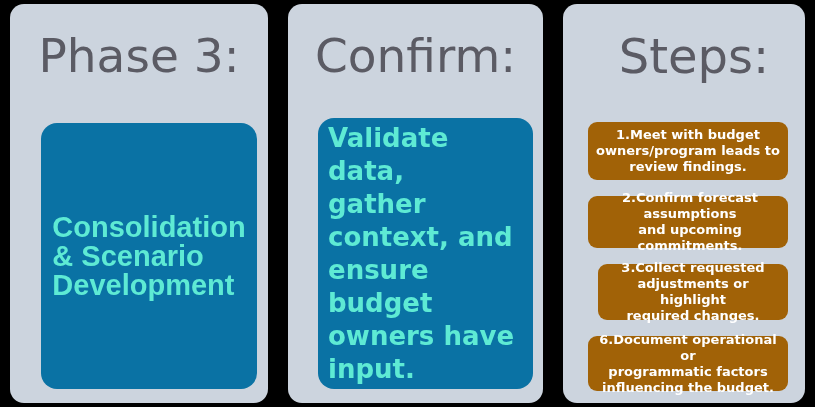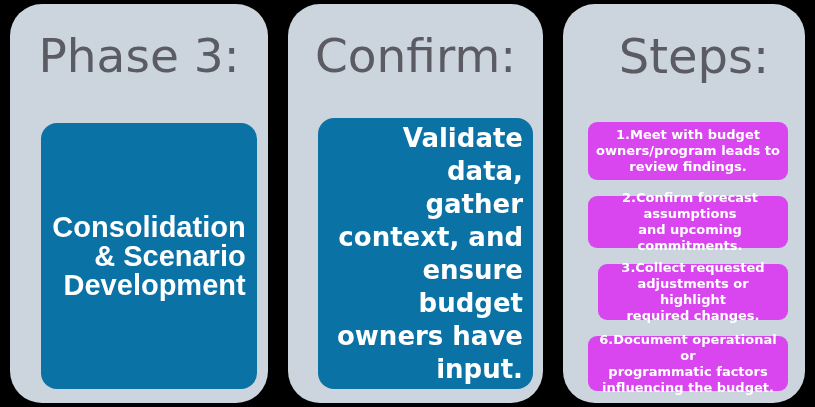--- a/index.html
+++ b/index.html
@@ -17,21 +17,21 @@
     position: relative;
     width: 815px;
     height: 407px;
     background: #000000;
   }
 
   
   .panel {
     position: absolute;
     background: #ccd4de;
-    border-radius: 32px;
+    border-radius: 14px;
     box-sizing: border-box;
   }
   #panel-phase  { left: 10px;  top: 4px;  width: 258px; height: 399px; }
   #panel-purpose{ left: 288px; top: 4px;  width: 255px; height: 399px; }
   #panel-steps  { left: 563px; top: 4px;  width: 242px; height: 399px; }
 
   .panel-title {
     position: absolute;
     left: 0;
     right: 0;
@@ -54,38 +54,38 @@
     display: flex;
     align-items: center;
     justify-content: center;
     box-sizing: border-box;
     padding: 6px 10px;
   }
   #card-phase   { left: 31px; top: 119px; width: 216px; height: 266px; }
   #card-purpose { left: 30px; top: 114px; width: 215px; height: 271px; }
 
   .card-text {
-    color: #ffffff;
-    text-align: right;
+    color: #5eead4;
+    text-align: left;
     font-weight: bold;
     font-family: "Liberation Sans", sans-serif;
     white-space: pre-line;
   }
   #card-phase .card-text   { font-size: 29px; line-height: 29px; }
   #card-purpose .card-text { font-size: 26px; line-height: 33px; font-family: "DejaVu Sans", sans-serif; }
 
   
   .steps-list {
     position: absolute;
     left: 25px;
     top: 118px;
     width: 200px;
   }
   .step-box {
-    background: #d946ef;
+    background: #a16207;
     border-radius: 9px;
     color: #ffffff;
     text-align: center;
     font-size: 13px;
     line-height: 16px;
     font-weight: bold;
     font-family: "DejaVu Sans", sans-serif;
     box-sizing: border-box;
     display: flex;
     align-items: center;

